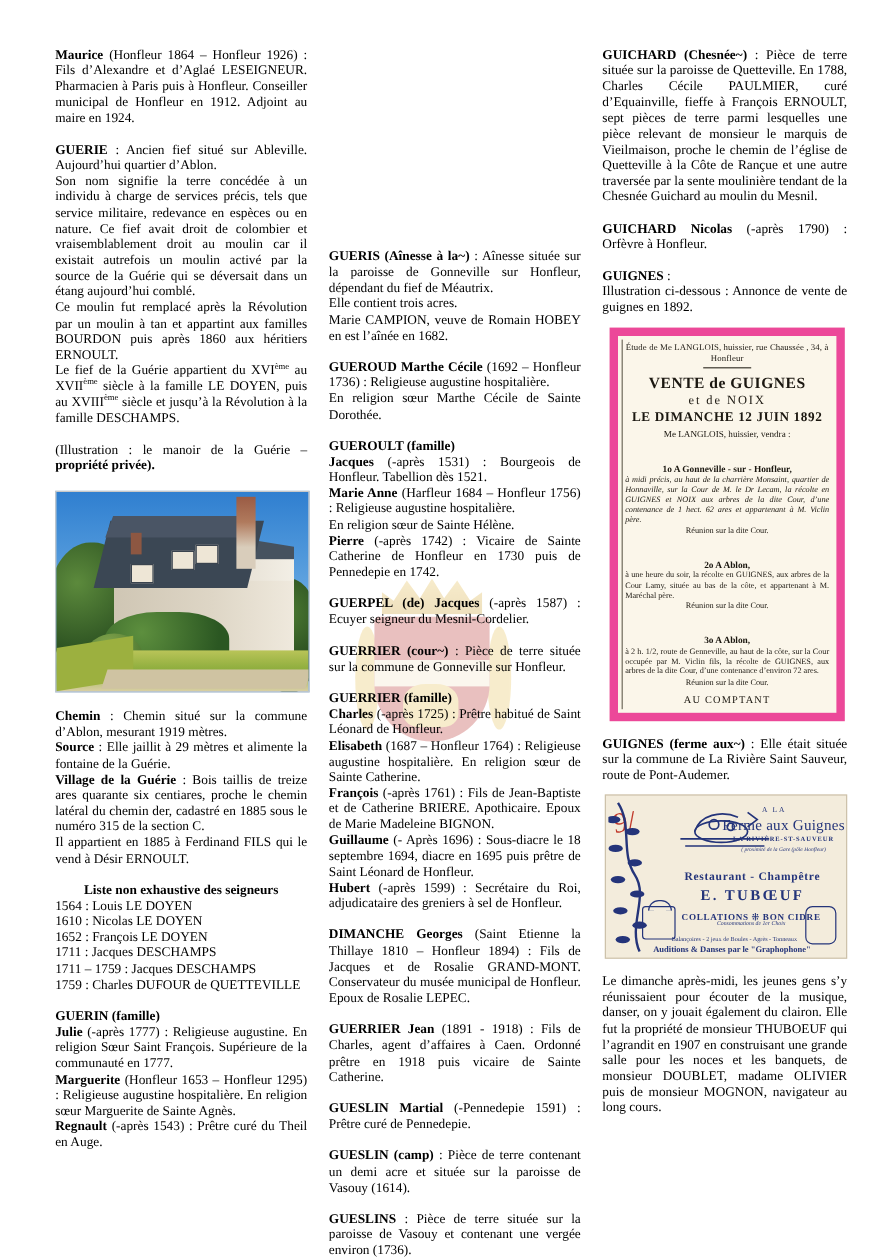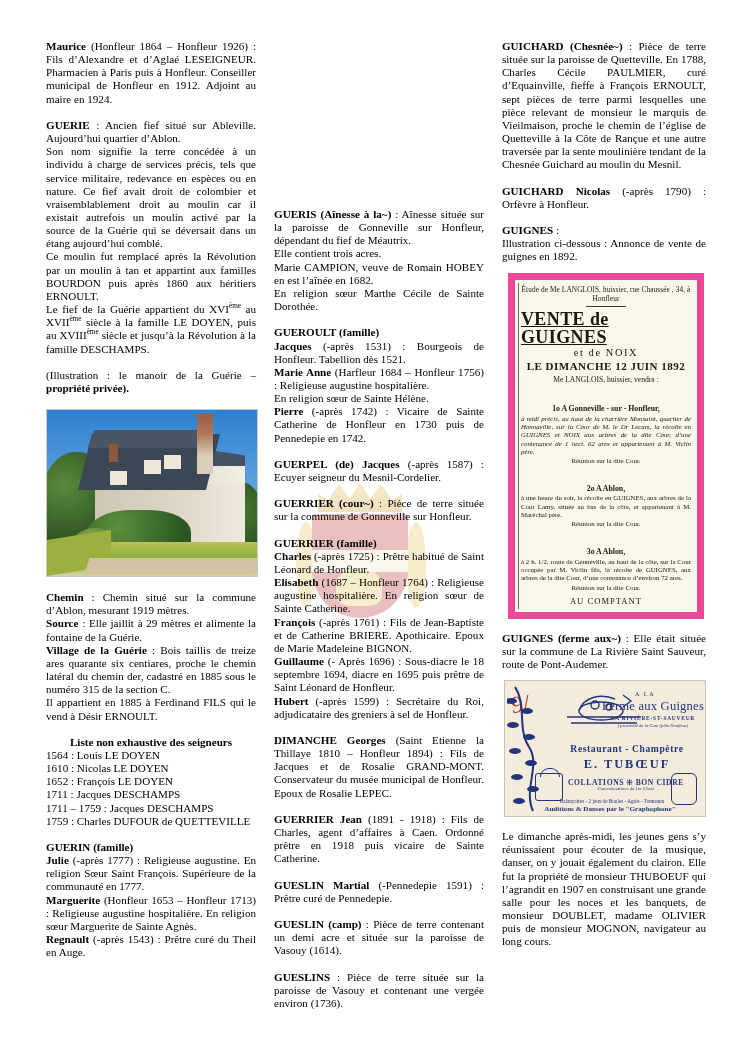--- a/index.html
+++ b/index.html
@@ -94,21 +94,21 @@
   
   .ad-news{
     width:196px;margin:9px 0 0 6px;padding:5px 6px 6px 6px;
     background:#fbf6ea;border:7px solid #ec4899;
     font-family:"Liberation Serif","DejaVu Serif",serif;color:#1b1710;
     box-sizing:border-box;position:relative;
   }
   .ad-news:before{content:"";position:absolute;left:3px;top:3px;bottom:3px;width:1px;background:#6f6a5c;}
   .an-top{font-size:7.3px;text-align:center;line-height:9.4px;letter-spacing:.1px;}
   .an-rule{width:40px;height:1px;background:#3b372e;margin:3px auto;}
-  .an-title{font-size:18px;text-align:left;font-weight:bold;letter-spacing:.4px;line-height:18px;text-decoration:underline;}
+  .an-title{font-size:13px;text-align:center;font-weight:bold;letter-spacing:.4px;line-height:18px;}
   .an-sub{font-size:10.4px;text-align:center;letter-spacing:1.6px;margin-top:1px;}
   .an-date{font-size:11px;text-align:center;font-weight:bold;letter-spacing:.5px;margin-top:2px;}
   .an-who{font-size:7.6px;text-align:center;margin-top:3px;}
   .an-para{font-size:6.85px;line-height:8.3px;text-align:justify;margin-top:21px;}
   .an-para .lead{display:block;text-align:center;font-weight:bold;font-size:7.8px;margin-bottom:1px;}
   .an-reunion{font-size:6.9px;text-align:center;margin-top:1px;font-style:normal;}
   .an-comptant{font-size:8.6px;text-align:center;letter-spacing:1px;margin-top:5px;}
   .an-ital{font-style:italic;}
 
   
@@ -193,39 +193,40 @@
         <p class="gap-sm">1564 : Louis LE DOYEN</p>
         <p>1610 : Nicolas LE DOYEN</p>
         <p>1652 : François LE DOYEN</p>
         <p>1711 : Jacques DESCHAMPS</p>
         <p>1711 – 1759 : Jacques DESCHAMPS</p>
         <p>1759 : Charles DUFOUR de QUETTEVILLE</p>
       </div>
 
       <p class="gap nolist"><b>GUERIN (famille)</b></p>
       <p><b>Julie</b><span> (-après 1777) : Religieuse augustine. En religion Sœur Saint François. Supérieure de la communauté en 1777.</span></p>
-      <p><b>Marguerite</b><span> (Honfleur 1653 – Honfleur 1713) : Religieuse augustine hospitalière. En religion sœur Marguerite de Sainte Agnès.</span></p>
+      <p><b>Marguerite</b><span> (Honfleur 1653 – Honfleur 1295) : Religieuse augustine hospitalière. En religion sœur Marguerite de Sainte Agnès.</span></p>
       <p><b>Regnault</b><span> (-après 1543) : Prêtre curé du Theil en Auge.</span></p>
     </div>
 
     <div class="col c2">
 
       <div class="watermark">
         <div class="wm-crown"></div>
         <div class="wm-side l"></div>
         <div class="wm-side r"></div>
         <div class="wm-shield"></div>
         <div class="wm-band"></div>
         <div class="wm-lion"></div>
       </div>
 
       <p><b>GUERIS (Aînesse à la~)</b><span> : Aînesse située sur la paroisse de Gonneville sur Honfleur, dépendant du fief de Méautrix.</span></p>
       <p>Elle contient trois acres.</p>
       <p>Marie CAMPION, veuve de Romain HOBEY en est l’aînée en 1682.</p>
 
+      <p class="gap"><b>GUEROUD Marthe Cécile</b><span> (1692 – Honfleur 1736) : Religieuse augustine hospitalière.</span></p>
       <p>En religion sœur Marthe Cécile de Sainte Dorothée.</p>
 
       <p class="gap nolist"><b>GUEROULT (famille)</b></p>
       <p><b>Jacques</b><span> (-après 1531) : Bourgeois de Honfleur. Tabellion dès 1521.</span></p>
       <p><b>Marie Anne</b><span> (Harfleur 1684 – Honfleur 1756) : Religieuse augustine hospitalière.</span></p>
       <p>En religion sœur de Sainte Hélène.</p>
       <p><b>Pierre</b><span> (-après 1742) : Vicaire de Sainte Catherine de Honfleur en 1730 puis de Pennedepie en 1742.</span></p>
 
       <p class="gap"><b>GUERPEL (de) Jacques</b><span> (-après 1587) : Ecuyer seigneur du Mesnil-Cordelier.</span></p>
 

